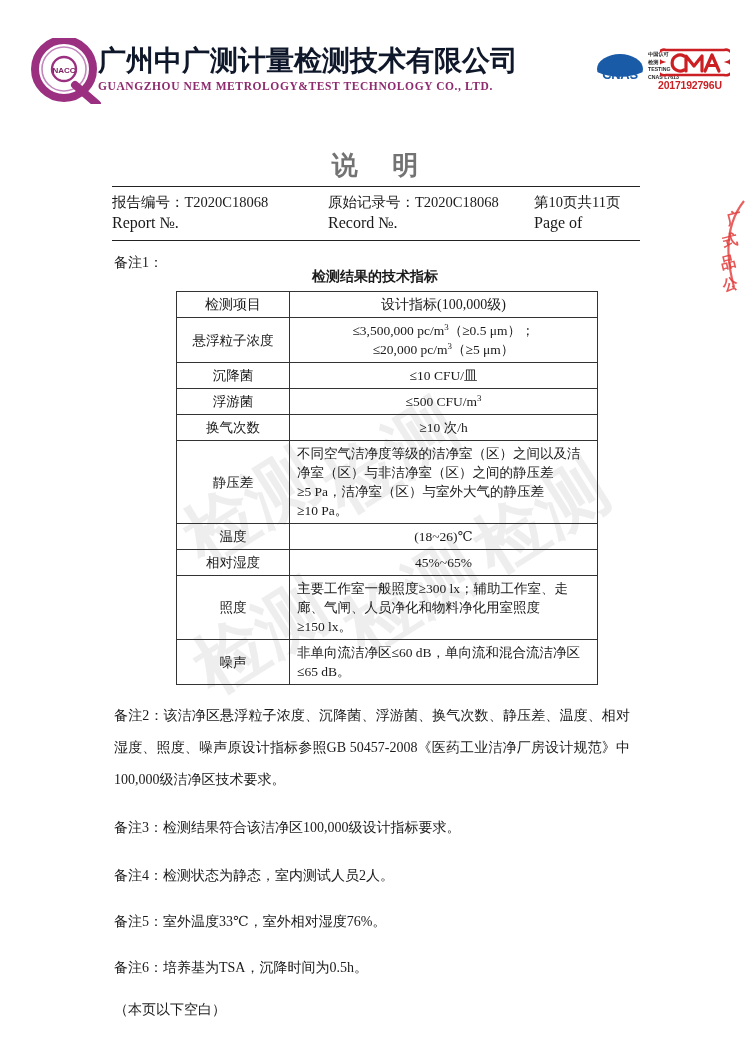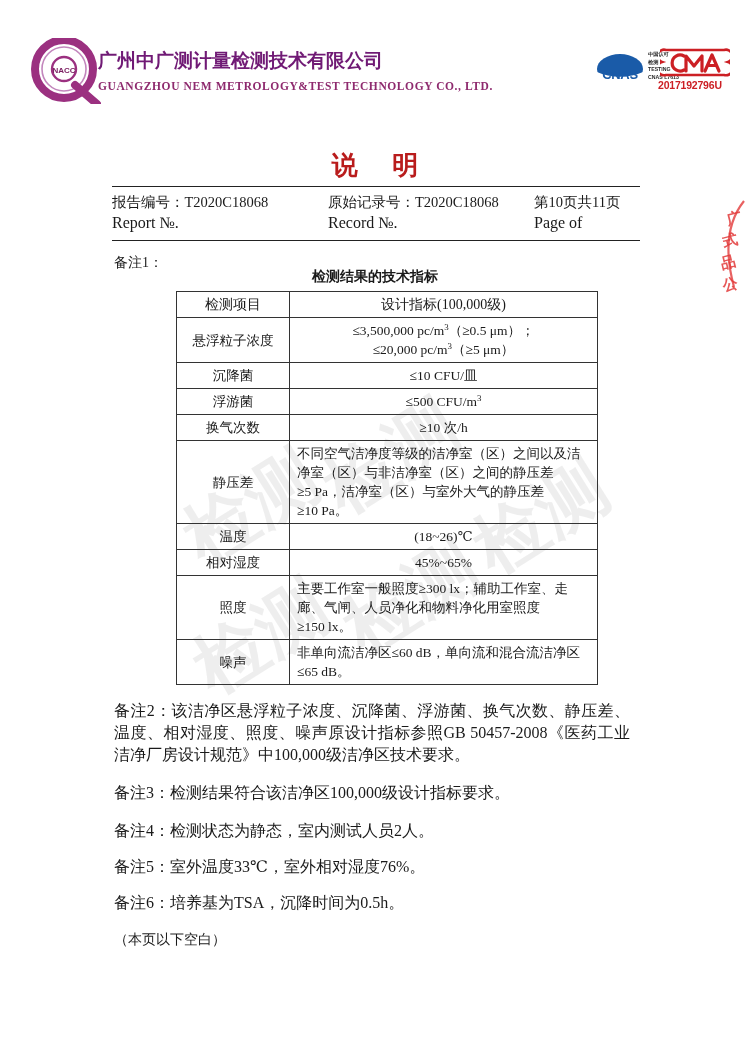--- a/index.html
+++ b/index.html
@@ -51,23 +51,23 @@
     position: absolute;
     left: 31px; top: 38px;
     width: 70px; height: 66px;
   }
   .company-names {
     position: absolute;
     left: 98px; top: 45px;
   }
   .company-cn {
     font-family: "Liberation Sans", sans-serif;
-    font-size: 19px;
-    font-weight: bold;
-    color: #701a75;
+    font-size: 28px;
+    font-weight: bold;
+    color: #0f172a;
     letter-spacing: 0px;
     line-height: 32px;
     white-space: nowrap;
   }
   .company-en {
     font-family: "Liberation Serif", serif;
     font-size: 11.5px;
     font-weight: bold;
     color: #8e2a6e;
     letter-spacing: 0.6px;
@@ -119,21 +119,21 @@
   .doc-title {
     position: absolute;
     left: 0; top: 148px;
     width: 750px;
     text-align: center;
     font-family: "Liberation Serif", serif;
     font-size: 26px;
     font-weight: bold;
     letter-spacing: 14px;
     text-indent: 14px;
-    color: #b91c1c;
+    color: #737373;
     z-index: 2;
   }
 
   
   .meta-bar {
     position: absolute;
     left: 112px; top: 186px;
     width: 528px;
     border-top: 1.4px solid #222;
     border-bottom: 1.4px solid #222;
@@ -213,22 +213,22 @@
   sup { font-size: 0.66em; vertical-align: super; line-height: 0; }
 
   
   .notes {
     position: absolute;
     left: 114px; top: 700px;
     width: 516px;
     z-index: 2;
   }
   .note-blk {
-    font-size: 16px;
-    line-height: 22px;
+    font-size: 14px;
+    line-height: 32px;
     margin-bottom: 16px;
     text-align: justify;
   }
   .note-blk.tight { margin-bottom: 14px; }
   .note-tail {
     font-size: 14px;
     line-height: 22px;
     margin-top: 15px;
   }
 

